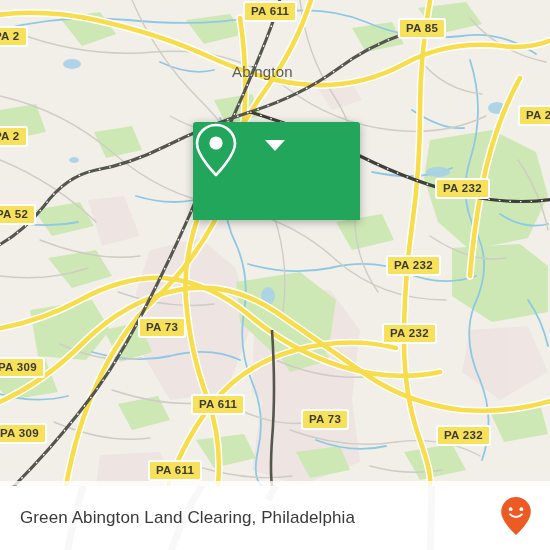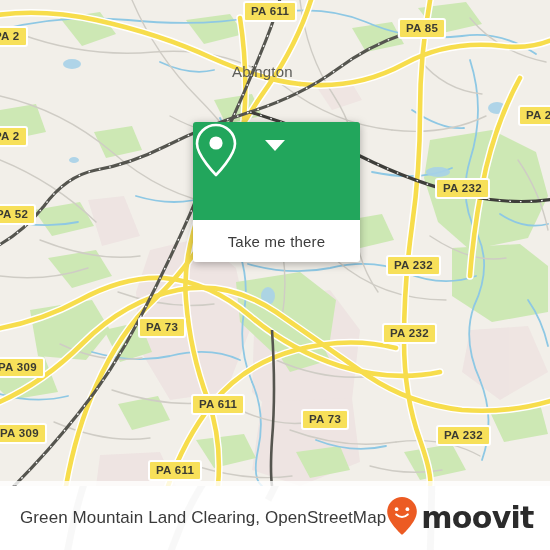--- a/index.html
+++ b/index.html
@@ -254,50 +254,46 @@
 
     <div id="popup">
       <div id="popup-head">
         <span>
           <svg width="46" height="56" viewBox="0 0 46 56">
             <path d="M23,3 C12.5,3 4,11.4 4,21.8 C4,33.8 23,53 23,53 C23,53 42,33.8 42,21.8 C42,11.4 33.5,3 23,3 Z" fill="none" stroke="#ffffff" stroke-width="2.6" stroke-linejoin="round"></path>
             <circle cx="23" cy="21" r="6.6" fill="#ffffff"></circle>
           </svg>
         </span>
       </div>
-      <div id="popup-body">
-        <span id="popup-label">Take me there</span>
-      </div>
     </div>
     <div id="popup-tail"></div>
 
     <div id="attrib">
       <span>© OpenStreetMap contributors</span>
     </div>
   </div>
 
   <div id="footer">
     <svg id="footer-watermark" width="550" height="550" viewBox="0 0 550 550">
       <g stroke="#9a9a92" stroke-width="7" fill="none">
         <path d="M-10,406 Q40,386 82,344 Q126,300 178,290 Q228,280 276,312 Q322,344 368,376 Q410,404 462,410 Q512,414 560,398"></path>
         <path d="M66,560 Q76,500 96,450 Q120,396 154,360"></path>
         <path d="M168,560 Q184,510 212,470 Q244,430 296,416"></path>
         <path d="M432,440 Q432,500 430,560"></path>
         <path d="M314,380 Q300,440 268,500"></path>
       </g>
     </svg>
     <div id="footer-inner">
-      <div id="footer-title">Green Mountain Land Clearing, OpenStreetMap</div>
+      <div id="footer-title">Green Abington Land Clearing, Philadelphia</div>
       <div id="brand">
         <span>
           <svg width="32" height="40" viewBox="0 0 32 40">
             <path d="M16,1 C7.8,1 1.2,7.6 1.2,15.8 C1.2,26 16,39 16,39 C16,39 30.8,26 30.8,15.8 C30.8,7.6 24.2,1 16,1 Z" fill="#ec5b23"></path>
             <circle cx="10.6" cy="13.2" r="1.9" fill="#ffffff"></circle>
             <circle cx="21.4" cy="13.2" r="1.9" fill="#ffffff"></circle>
             <path d="M10.2,18.4 Q16,23.6 21.8,18.4" fill="none" stroke="#ffffff" stroke-width="2" stroke-linecap="round"></path>
           </svg>
         </span>
-        <span id="brand-word">moovit</span>
       </div>
     </div>
   </div>
 
 </div>
 
 </body></html>

